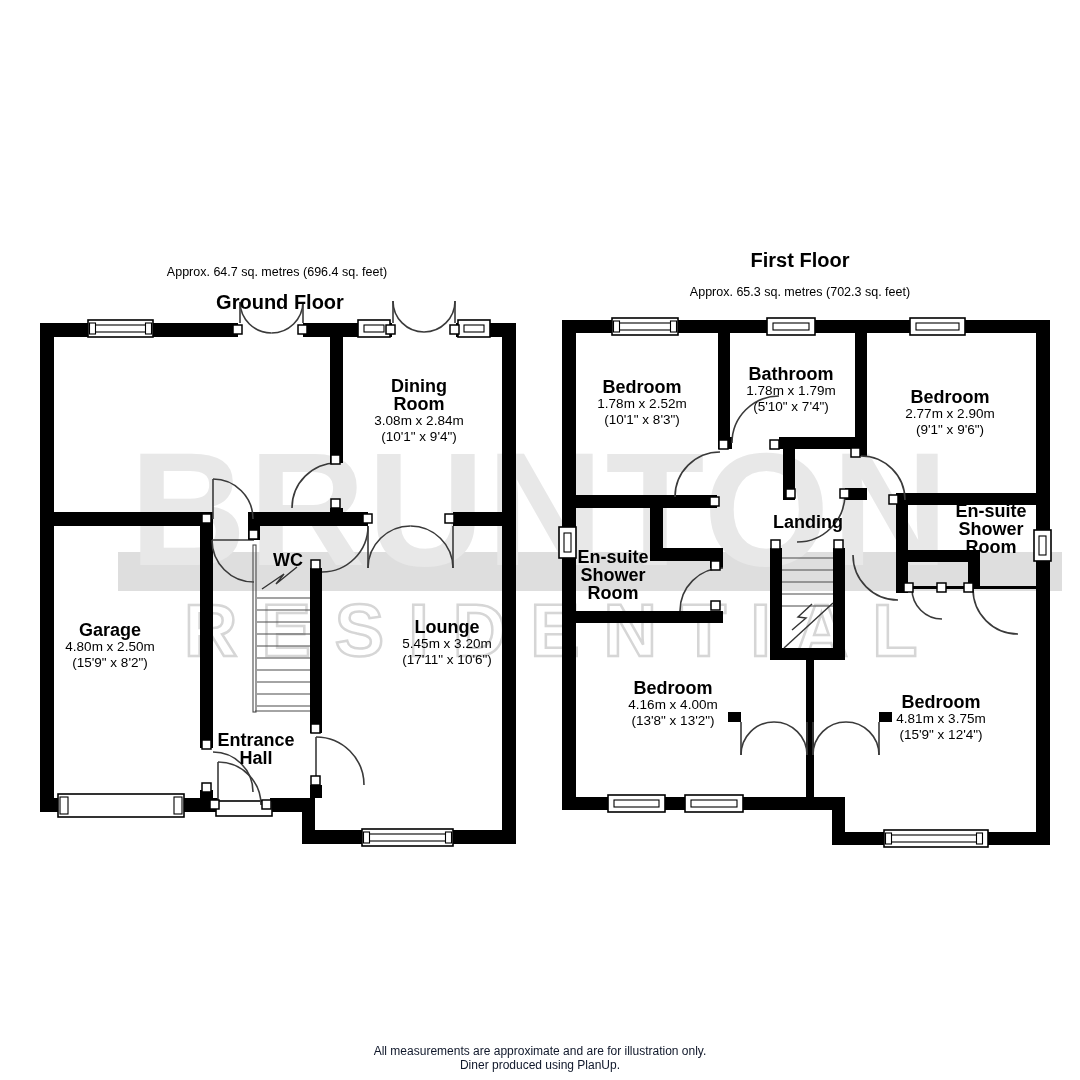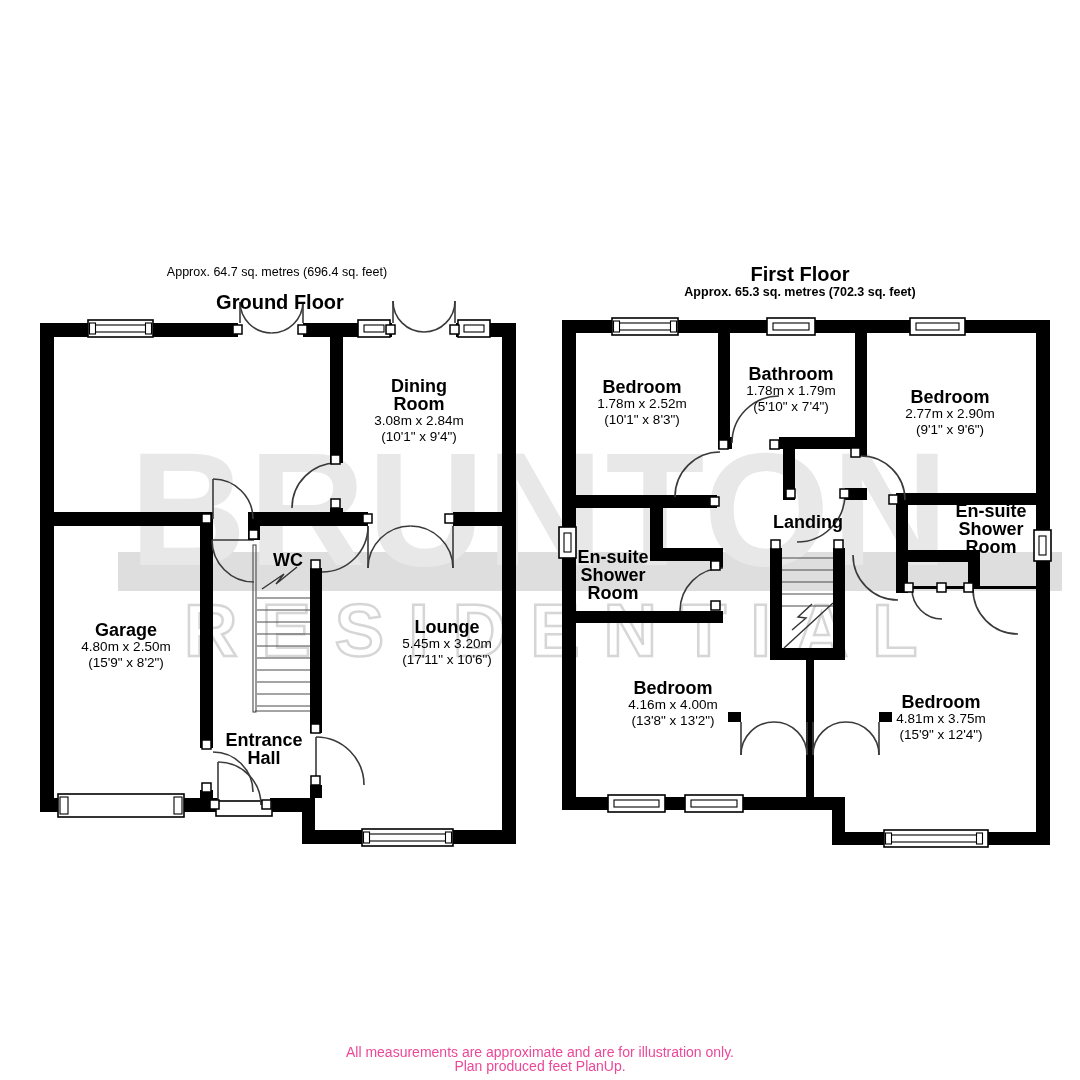--- a/index.html
+++ b/index.html
@@ -21,21 +21,21 @@
   .cap{fill:#fff;stroke:#000;stroke-width:1.5;}
   .door{fill:none;stroke:#3a3a3a;stroke-width:1.6;}
   .thin{fill:none;stroke:#4a4a4a;stroke-width:1.2;}
   .thin2{fill:none;stroke:#333;stroke-width:1.4;}
   
   .floor-title{position:absolute;transform:translateX(-50%);font-size:20px;font-weight:bold;white-space:nowrap;}
   .floor-sub{position:absolute;transform:translateX(-50%);font-size:12.5px;white-space:nowrap;}
   .room-label{position:absolute;transform:translateX(-50%);text-align:center;}
   .room-name{font-size:18px;font-weight:bold;line-height:18px;white-space:pre-line;}
   .room-dim{font-size:13.5px;line-height:15.5px;white-space:nowrap;}
-  .footer-line{position:absolute;left:50%;transform:translateX(-50%);font-size:14px;white-space:nowrap;color:#ec4899;}
+  .footer-line{position:absolute;left:50%;transform:translateX(-50%);font-size:12px;white-space:nowrap;color:#0f172a;}
 </style>
 </head>
 <body>
 
 <div id="page">
 
   <div class="wm-band"></div>
   <div class="wm-big">BRUNTON</div>
   <div class="wm-sub">RESIDENTIAL</div>
 
@@ -270,43 +270,43 @@
         <rect class="cap" x="771" y="540" width="9" height="9"></rect>
         <rect class="cap" x="834" y="540" width="9" height="9"></rect>
         <rect class="cap" x="711" y="561" width="9" height="9"></rect>
         <rect class="cap" x="711" y="601" width="9" height="9"></rect>
       </g>
     </g>
   </svg>
 
   <div class="floor-title" style="left:280px;top:243px;margin-top:48px;">Ground Floor</div>
   <div class="floor-sub" style="left:277px;top:265px;">Approx. 64.7 sq. metres (696.4 sq. feet)</div>
-  <div class="floor-title" style="left:800px;top:263px;">First Floor</div>
-  <div class="floor-sub" style="left:800px;top:285px;font-weight:bold;">Approx. 65.3 sq. metres (702.3 sq. feet)</div>
+  <div class="floor-title" style="left:800px;top:249px;">First Floor</div>
+  <div class="floor-sub" style="left:800px;top:285px;">Approx. 65.3 sq. metres (702.3 sq. feet)</div>
 
   <div class="room-label" style="left:419px;top:377px;">
     <div class="room-name">Dining
 Room</div>
     <div class="room-dim">3.08m x 2.84m</div>
     <div class="room-dim">(10'1" x 9'4")</div>
   </div>
-  <div class="room-label" style="left:126px;top:621px;">
+  <div class="room-label" style="left:110px;top:621px;">
     <div class="room-name">Garage</div>
     <div class="room-dim">4.80m x 2.50m</div>
     <div class="room-dim">(15'9" x 8'2")</div>
   </div>
   <div class="room-label" style="left:288px;top:551px;">
     <div class="room-name">WC</div>
   </div>
   <div class="room-label" style="left:406px;top:618px;margin-left:41px;">
     <div class="room-name">Lounge</div>
     <div class="room-dim">5.45m x 3.20m</div>
     <div class="room-dim">(17'11" x 10'6")</div>
   </div>
-  <div class="room-label" style="left:264px;top:731px;">
+  <div class="room-label" style="left:256px;top:731px;">
     <div class="room-name">Entrance
 Hall</div>
   </div>
 
   <div class="room-label" style="left:642px;top:378px;">
     <div class="room-name">Bedroom</div>
     <div class="room-dim">1.78m x 2.52m</div>
     <div class="room-dim">(10'1" x 8'3")</div>
   </div>
   <div class="room-label" style="left:791px;top:349px;margin-top:16px;">
@@ -337,15 +337,15 @@
     <div class="room-dim">4.16m x 4.00m</div>
     <div class="room-dim">(13'8" x 13'2")</div>
   </div>
   <div class="room-label" style="left:941px;top:693px;">
     <div class="room-name">Bedroom</div>
     <div class="room-dim">4.81m x 3.75m</div>
     <div class="room-dim">(15'9" x 12'4")</div>
   </div>
 
   <div class="footer-line" style="top:1044px;">All measurements are approximate and are for illustration only.</div>
-  <div class="footer-line" style="top:1058px;">Plan produced feet PlanUp.</div>
+  <div class="footer-line" style="top:1058px;">Diner produced using PlanUp.</div>
 
 </div>
 
 </body></html>

